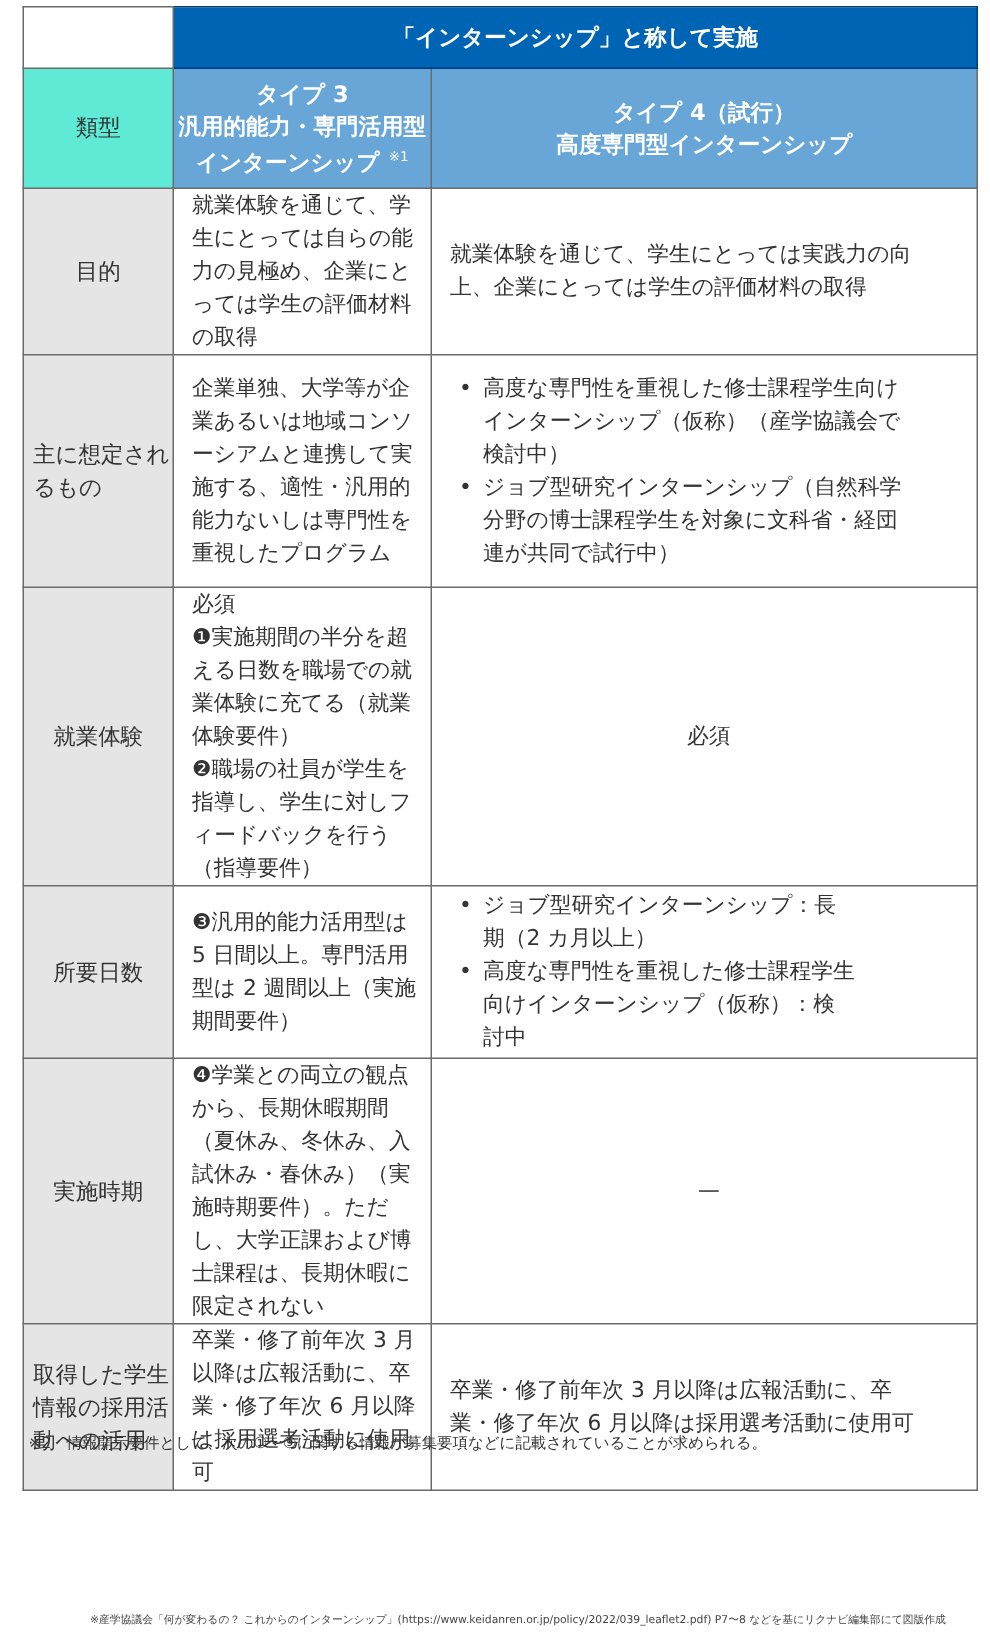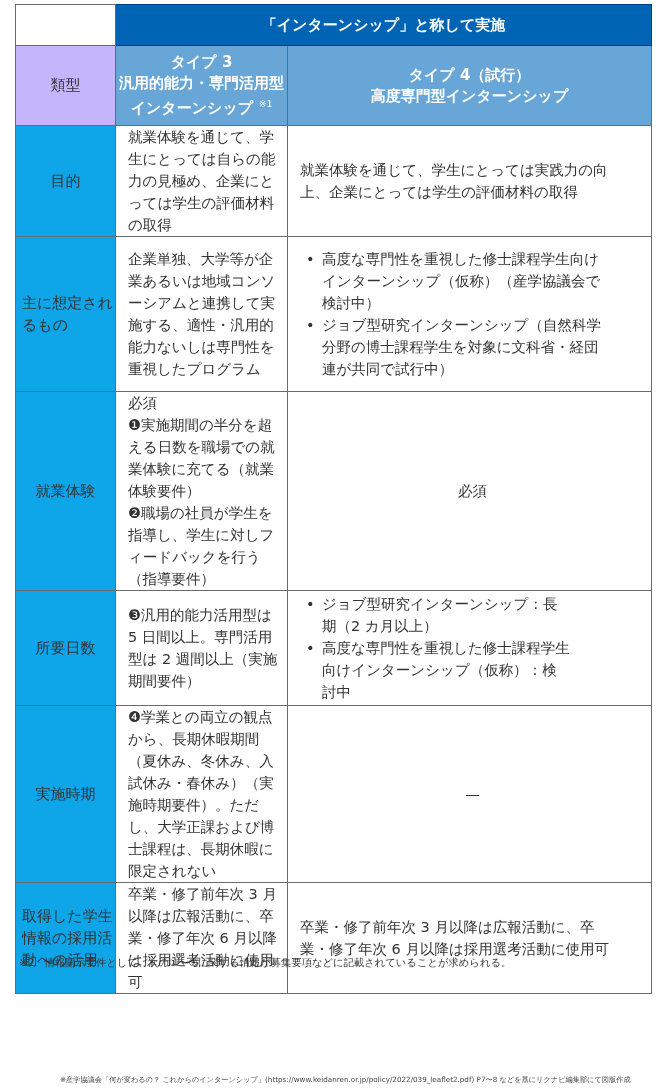--- a/index.html
+++ b/index.html
@@ -4,23 +4,23 @@
 <style>
   html, body { margin: 0; padding: 0; background: #ffffff; }
   body { width: 660px; height: 1090px; position: relative; overflow: hidden;
          font-family: "DejaVu Sans", "Liberation Sans", sans-serif; color: #333333; }
   table.main { position: absolute; left: 15px; top: 4px; width: 636px;
                border-collapse: collapse; table-layout: fixed; }
   table.main td { border: 1.5px solid #6b6b6b; padding: 0; vertical-align: middle; margin-left: 11px; }
   col.c0 { width: 100px; } col.c1 { width: 172px; } col.c2 { width: 364px; }
   .hdr-blank { background: #ffffff; height: 40px; }
   .hdr-top { background: #0064b4; color: #ffffff; text-align: center; font-weight: bold; font-size: 15px; height: 40px; border-color: #003e7a !important; }
-  .type-label { background: #c4b5fd; text-align: center; font-size: 15px; }
+  .type-label { background: #5eead4; text-align: center; font-size: 15px; }
   .type-head { background: #67a6d6; color: #ffffff; text-align: center; font-weight: bold; font-size: 15px; line-height: 21px; }
-  .row-label { background: #0ea5e9; text-align: center; font-size: 15px; line-height: 22px; }
+  .row-label { background: #e5e5e5; text-align: center; font-size: 15px; line-height: 22px; }
   .row-label.left { text-align: left; padding-left: 6px !important; }
   .cell { font-size: 14.5px; line-height: 22px; padding: 0 6px 0 12px !important; color: #333333; }
   .cell.center { text-align: center; }
   .sup { font-size: 9px; vertical-align: super; margin-left: 6px; font-weight: normal; }
   ul.bul { margin: 0; padding: 0 0 0 22px; list-style: none; }
   ul.bul li { position: relative; }
   ul.bul li::before { content: "•"; position: absolute; left: -16px; }
   .notes { position: absolute; left: 19px; top: 955px; width: 630px; font-size: 10.3px; line-height: 15.4px; color: #333333; }
   .notes p { margin: 0; }
   .source { position: absolute; left: 60px; top: 1075px; width: 600px; font-size: 7.2px; color: #444444; white-space: nowrap; }

